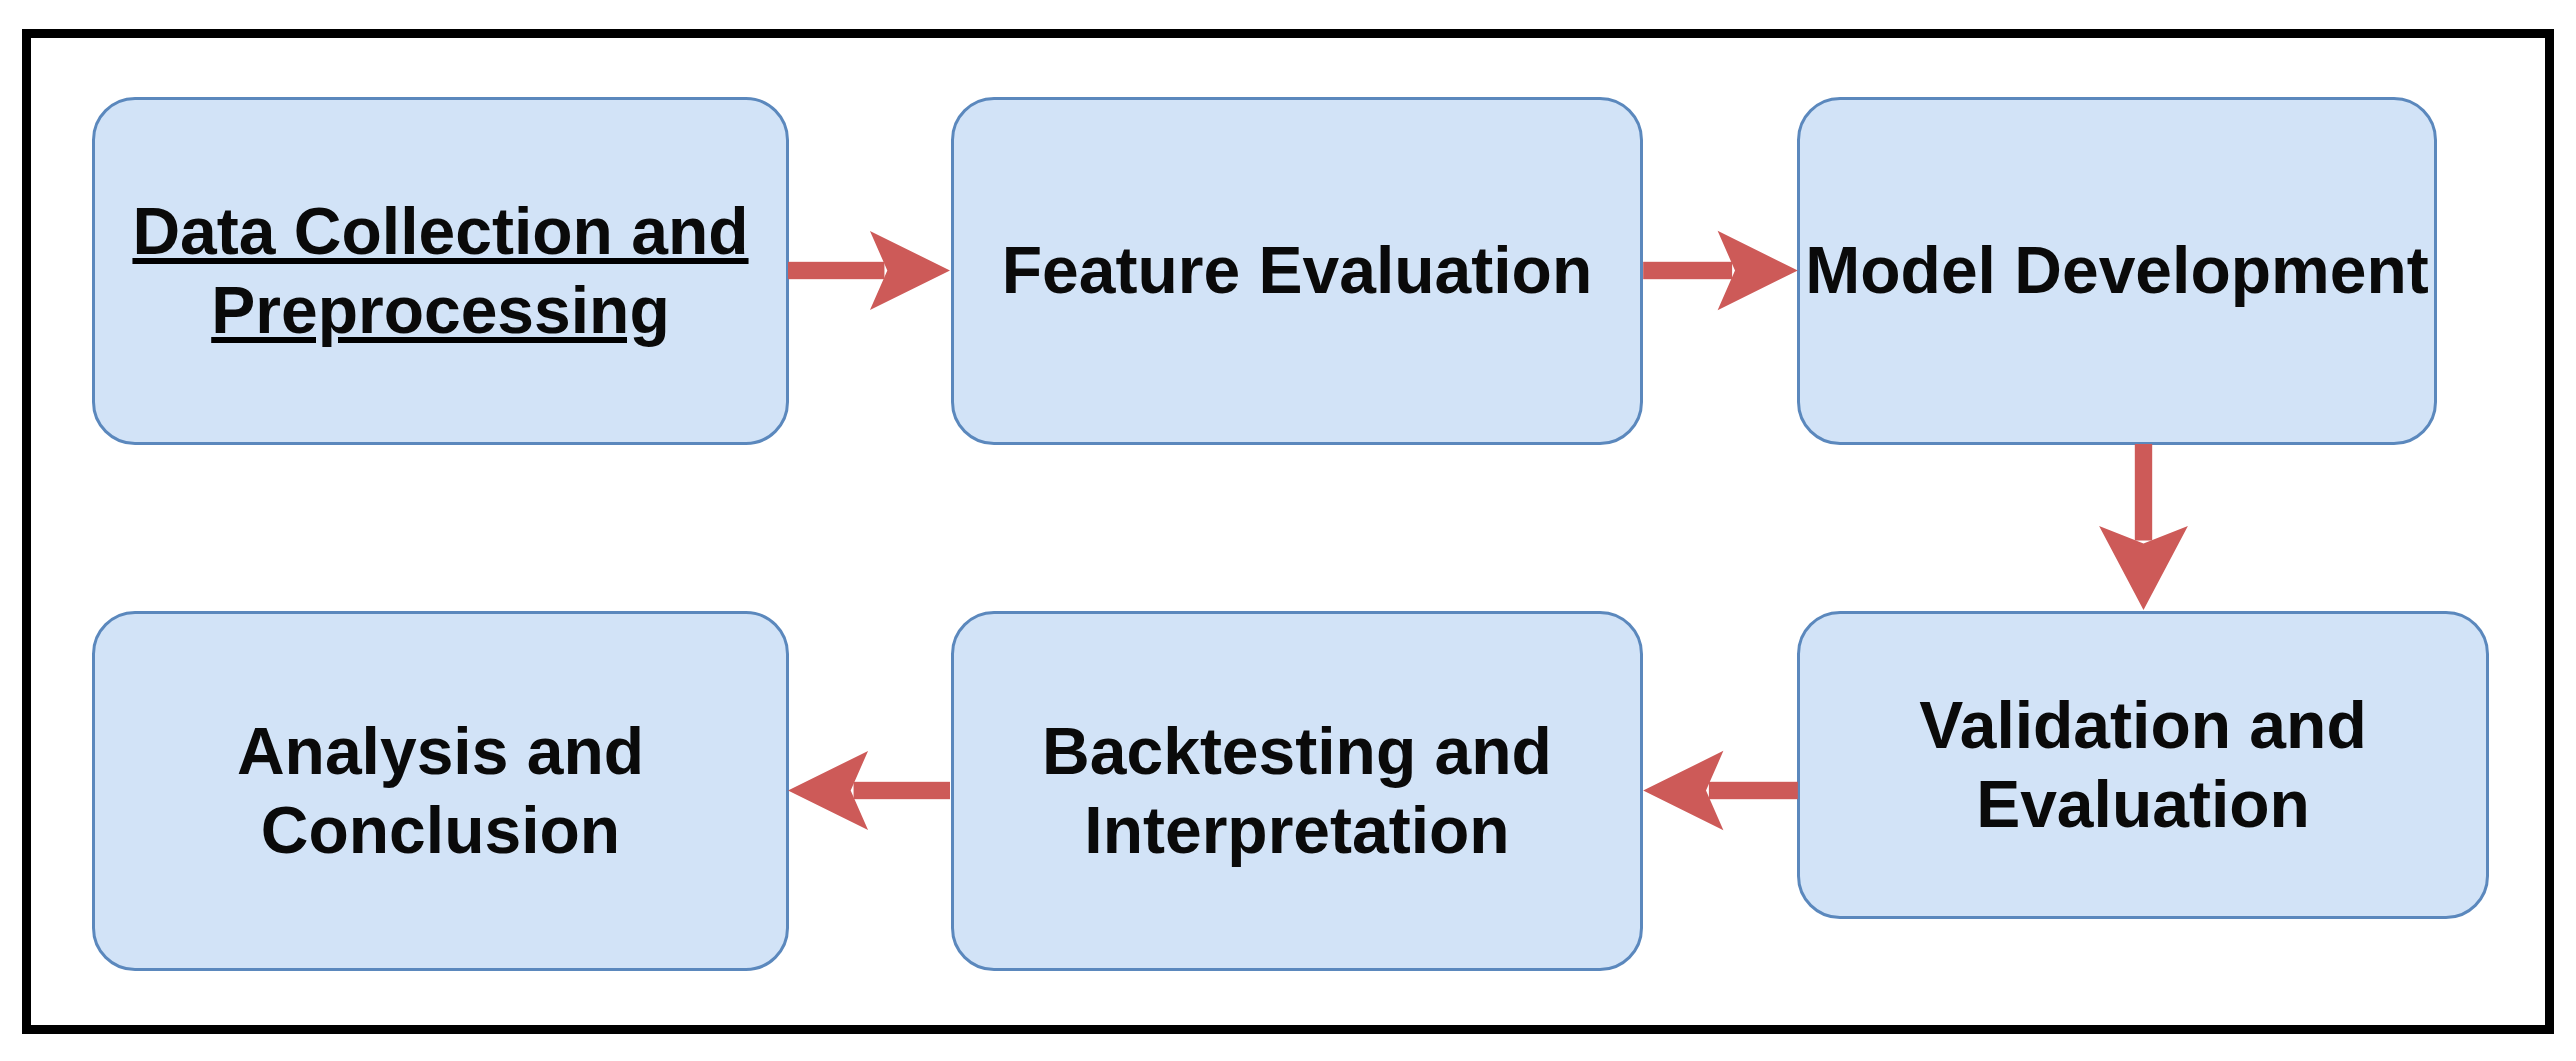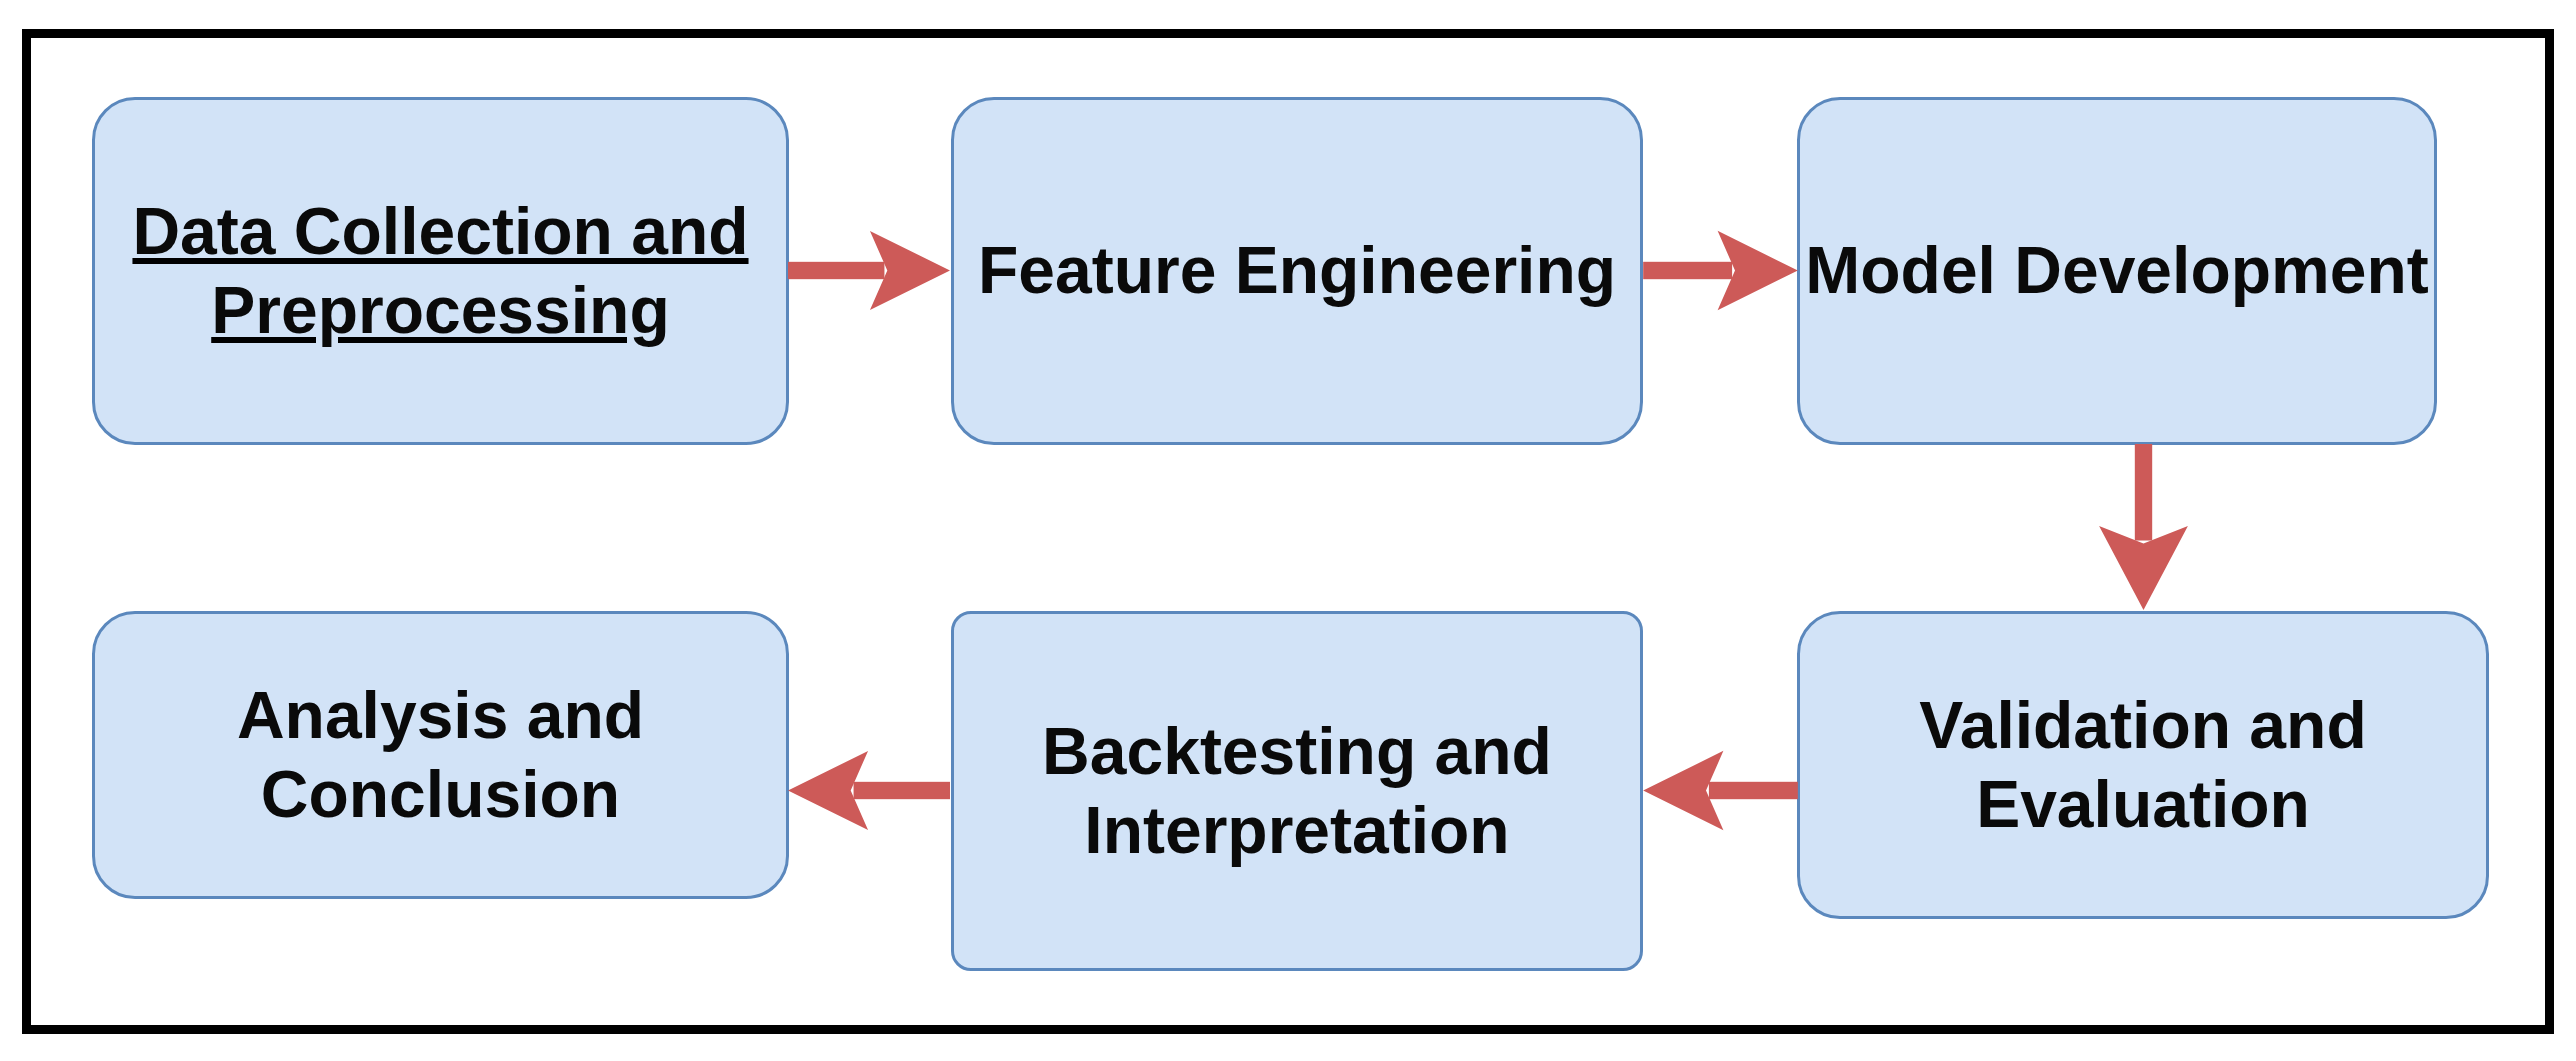--- a/index.html
+++ b/index.html
@@ -42,22 +42,22 @@
     color: #0a0a0a;
     line-height: 1.2;
     white-space: pre-line;
     letter-spacing: 0px;
   }
   
   .n1 { left: 92px;   top: 97px; width: 697px; height: 348px; text-decoration: underline; }
   .n2 { left: 951px;  top: 97px; width: 692px; height: 348px; }
   .n3 { left: 1797px; top: 97px; width: 640px; height: 348px; }
   
-  .n4 { left: 92px;   top: 611px; width: 697px; height: 288px; }
-  .n5 { left: 951px;  top: 611px; width: 692px; height: 360px; border-radius: 20px; }
+  .n4 { left: 92px;   top: 611px; width: 697px; height: 360px; }
+  .n5 { left: 951px;  top: 611px; width: 692px; height: 360px; }
   .n6 { left: 1797px; top: 611px; width: 692px; height: 308px; }
 
   .arrow { position: absolute; display: block; }
   .a1 { left: 788px;  top: 227px; }
   .a2 { left: 1643px; top: 227px; }
   .a3 { left: 2095px; top: 444px; }
   .a4 { left: 1643px; top: 747px; }
   .a5 { left: 788px;  top: 747px; }
 </style>
 </head>
@@ -65,21 +65,21 @@
 
 <div class="canvas">
 
   <div class="frame"></div>
 
   <div class="node n1">
     <span class="node-label">Data Collection and
 Preprocessing</span>
   </div>
   <div class="node n2">
-    <span class="node-label">Feature Engineering</span>
+    <span class="node-label">Feature Evaluation</span>
   </div>
   <div class="node n3">
     <span class="node-label">Model Development</span>
   </div>
   <div class="node n4">
     <span class="node-label">Analysis and
 Conclusion</span>
   </div>
   <div class="node n5">
     <span class="node-label">Backtesting and

